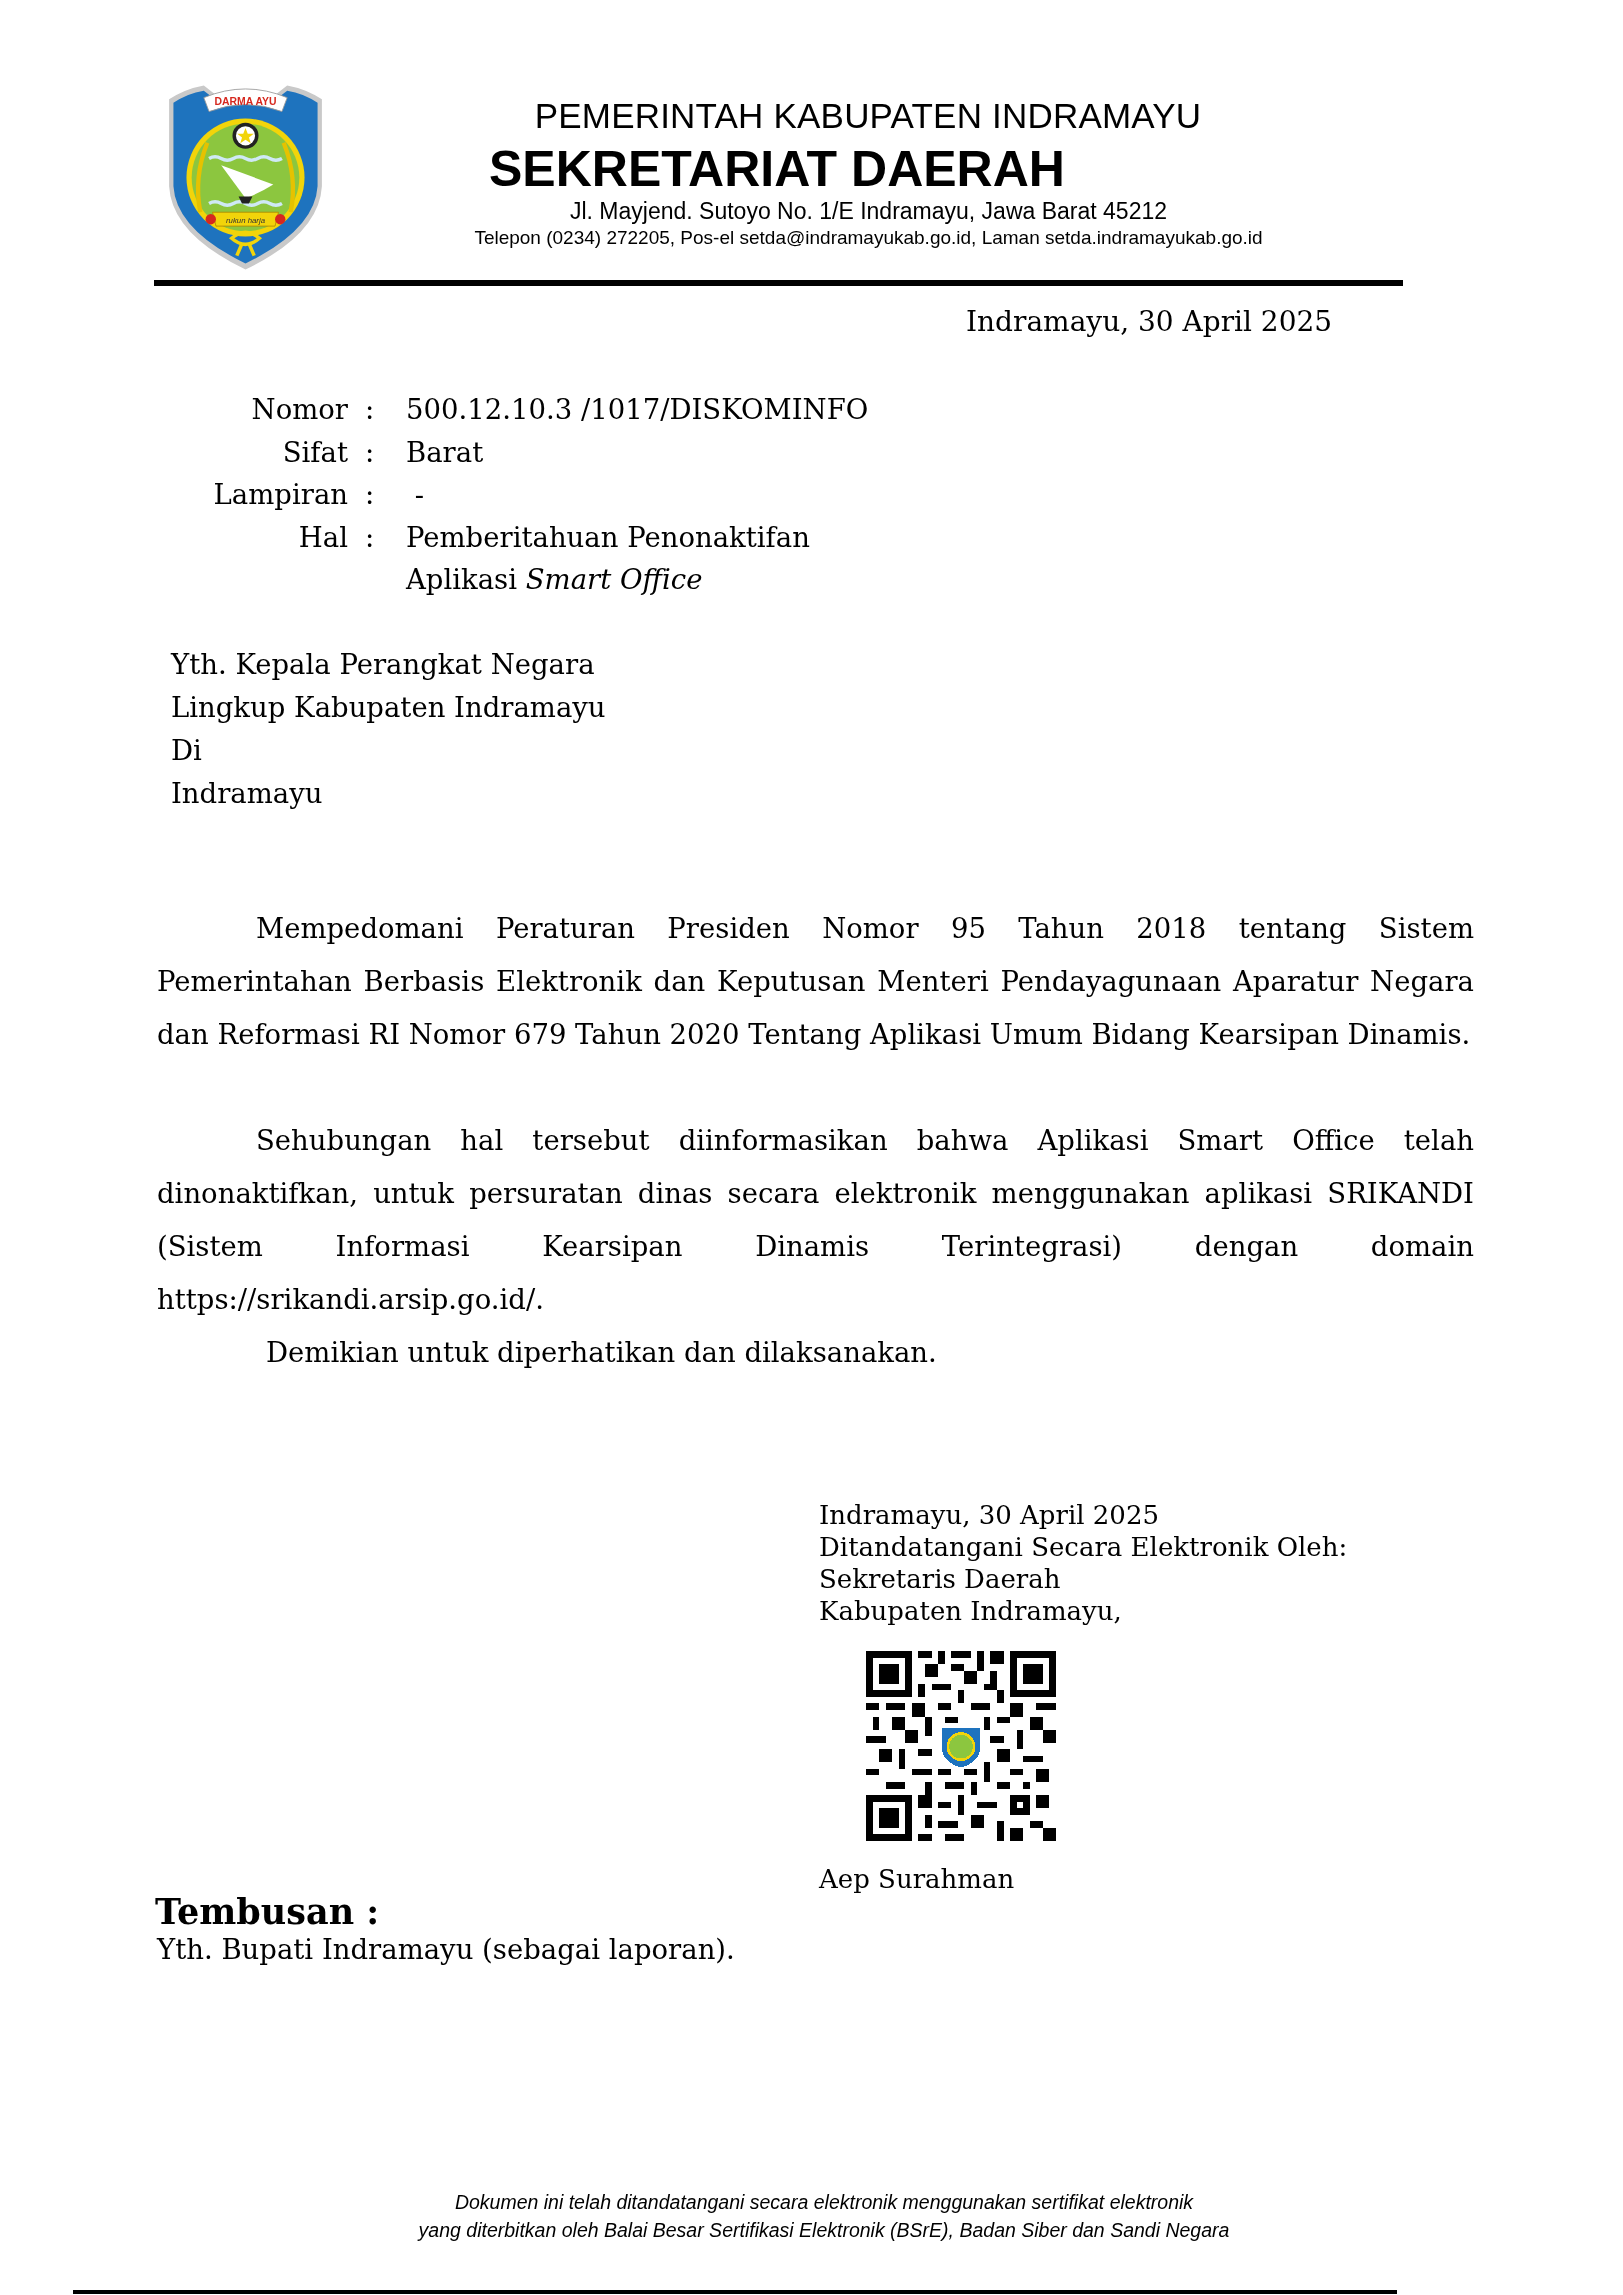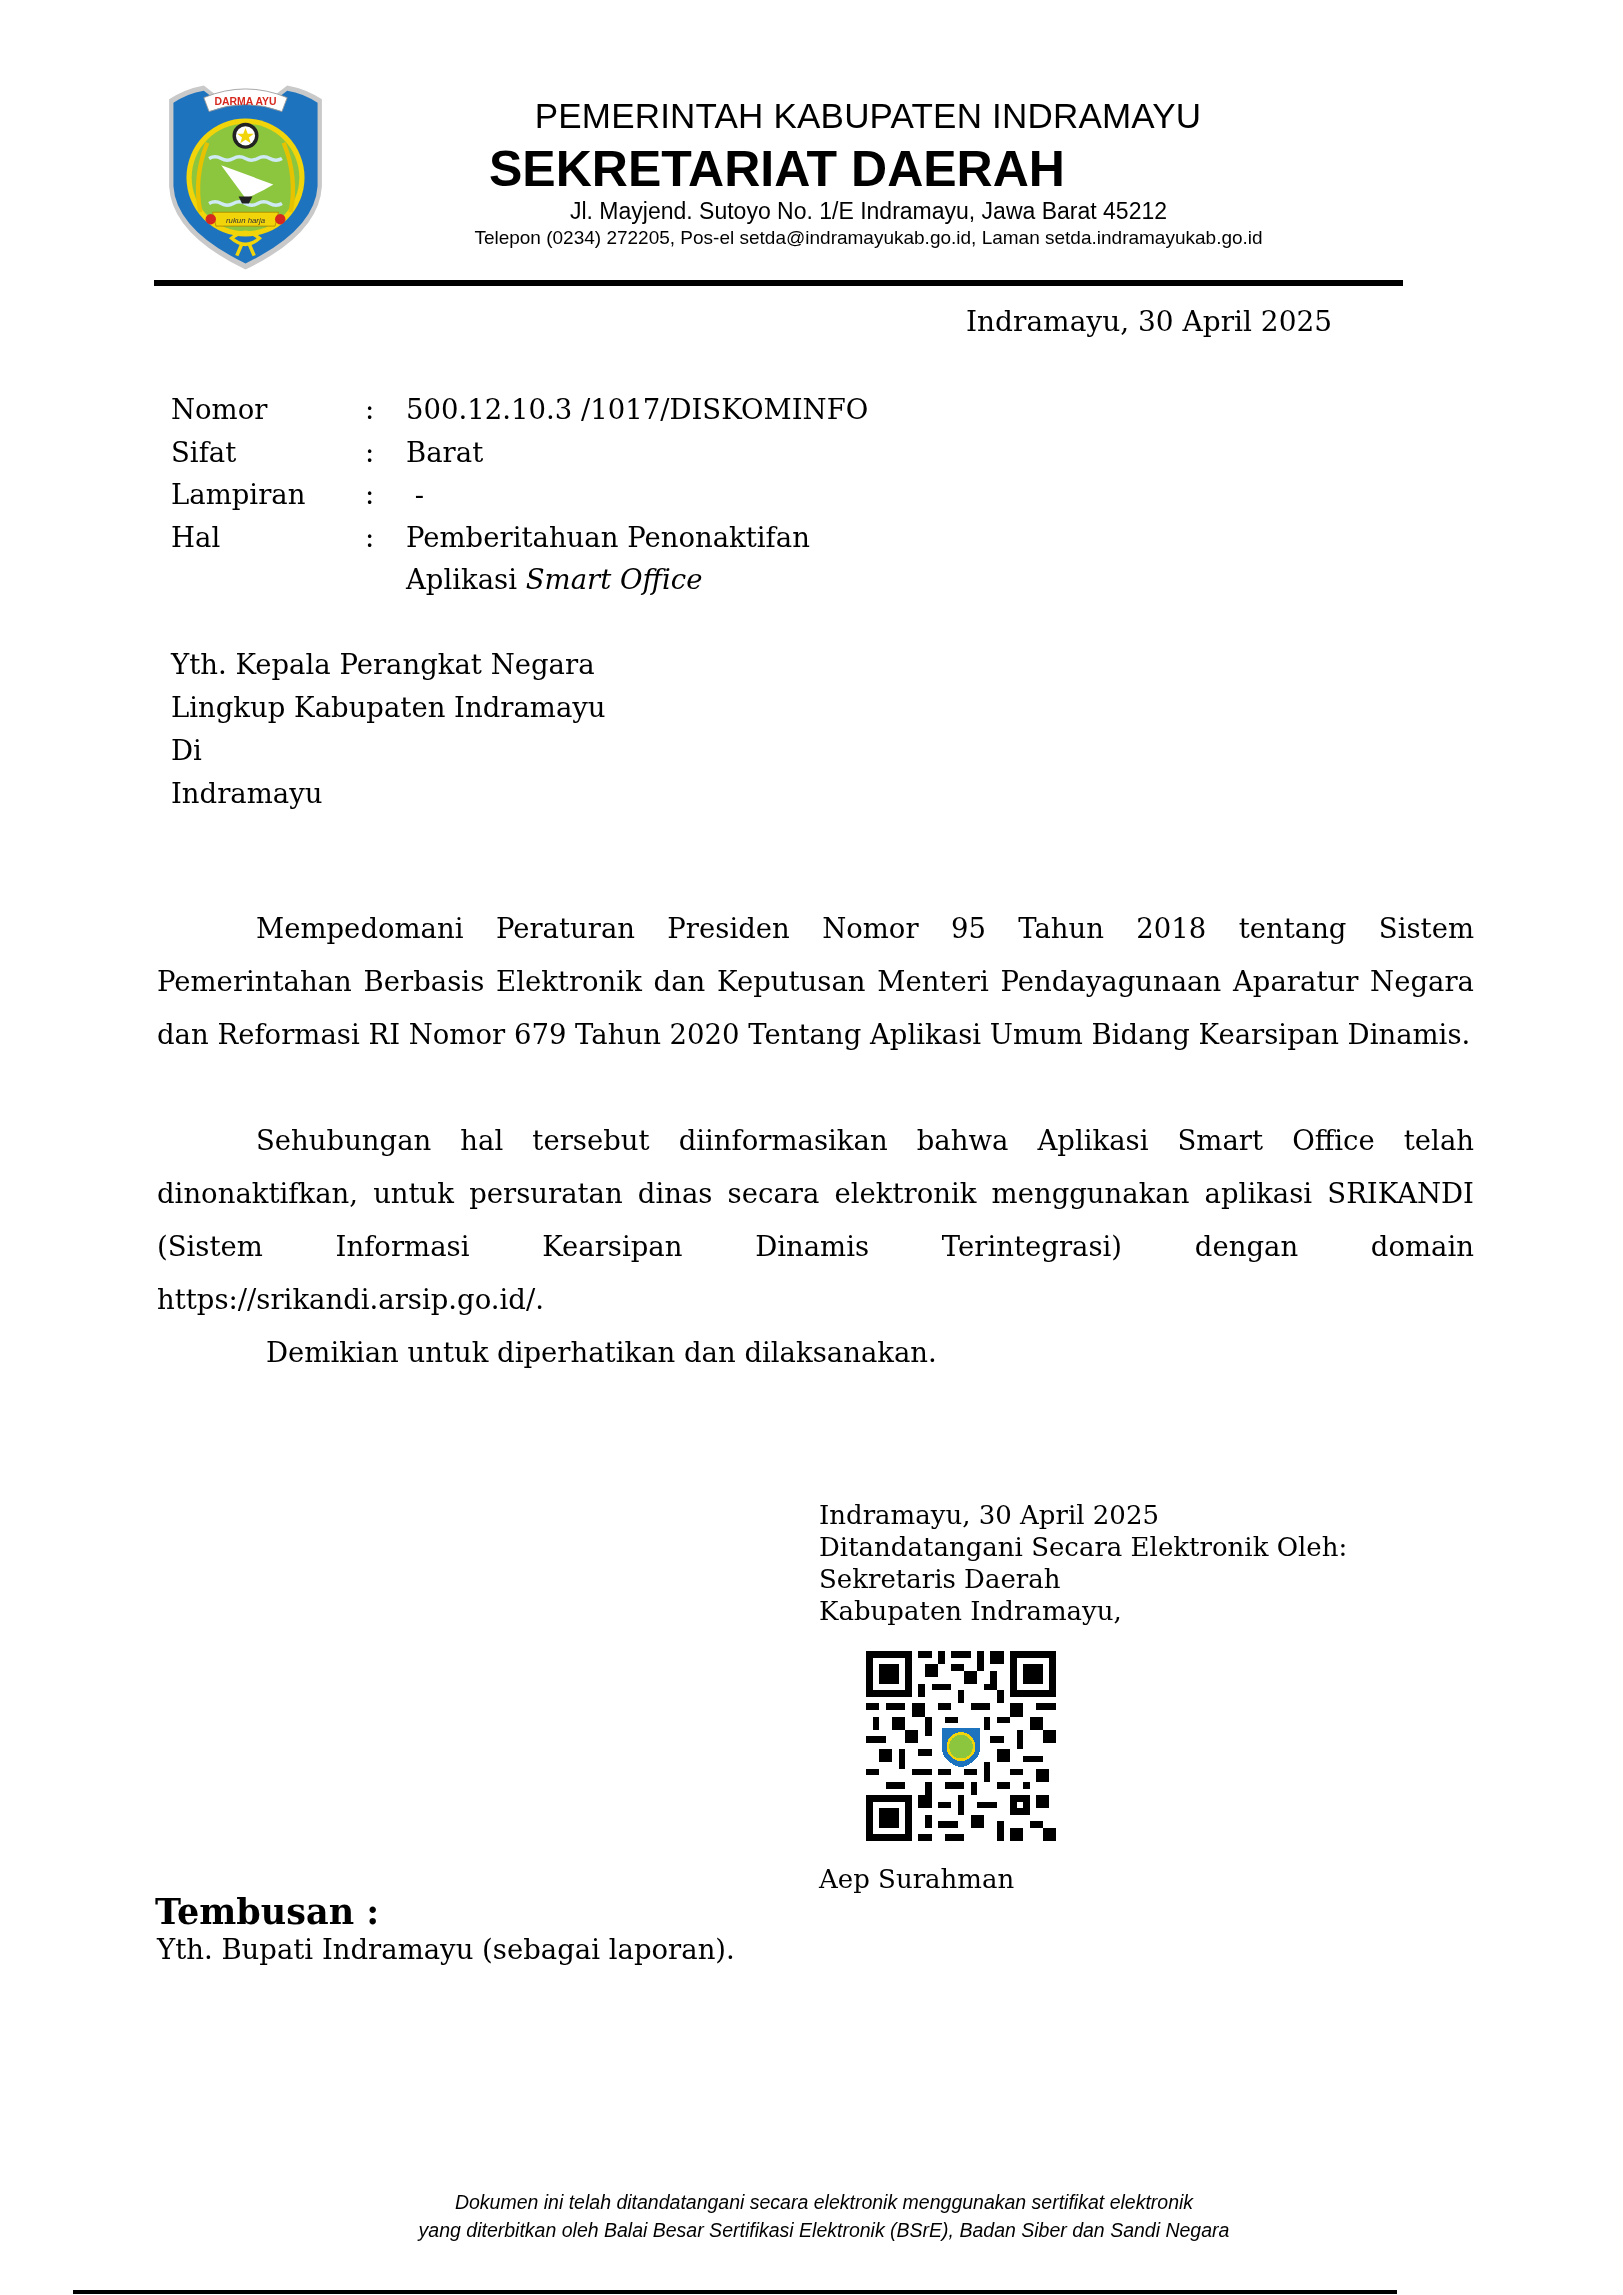--- a/index.html
+++ b/index.html
@@ -13,21 +13,21 @@
   #hdr-gov { left:496px; top:96px; width:744px; text-align:center; font-size:35px; letter-spacing:0.2px; }
   #hdr-office { left:489px; top:140px; width:744px; text-align:left; font-size:50px; font-weight:bold; }
   #hdr-addr { left:443px; top:198px; width:851px; text-align:center; font-size:23px; }
   #hdr-contact { left:319px; top:227px; width:1099px; text-align:center; font-size:19px; }
   #hdr-rule { left:154px; top:280px; width:1249px; height:6.2px; background:#000; }
 
   #date-top { left:966px; top:305px; font-size:28px; }
 
   
   .meta-row { position:absolute; left:171px; font-size:27.5px; height:43px; line-height:43px; }
-  .meta-label { position:absolute; left:0; width:177px; }
+  .meta-label { position:absolute; left:0; width:177px;text-align:right; }
   .meta-colon { position:absolute; left:194px; }
   .meta-value { position:absolute; left:235px; white-space:nowrap; }
 
   
   #recipient { left:171px; top:643px; font-size:27.5px; line-height:43px; }
   #recipient div { white-space:nowrap; }
 
   
   .para { position:absolute; left:157px; width:1317px; font-size:27.5px; line-height:53px; text-align:justify; text-align-last:left; }
   .para .indent { display:inline-block; width:99px; }

